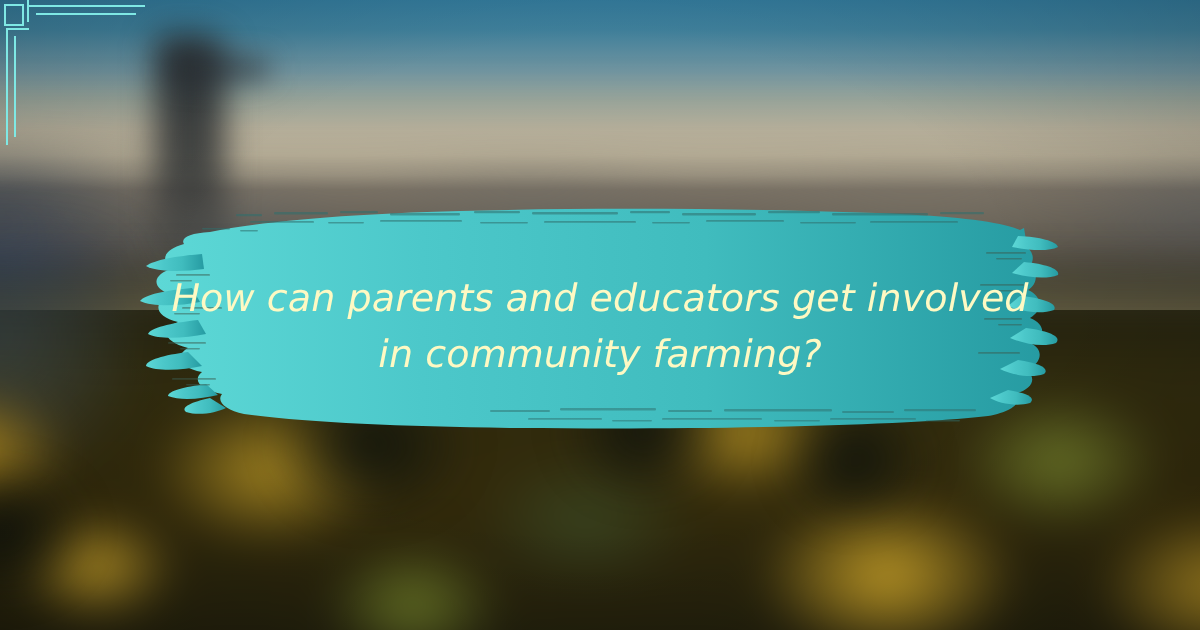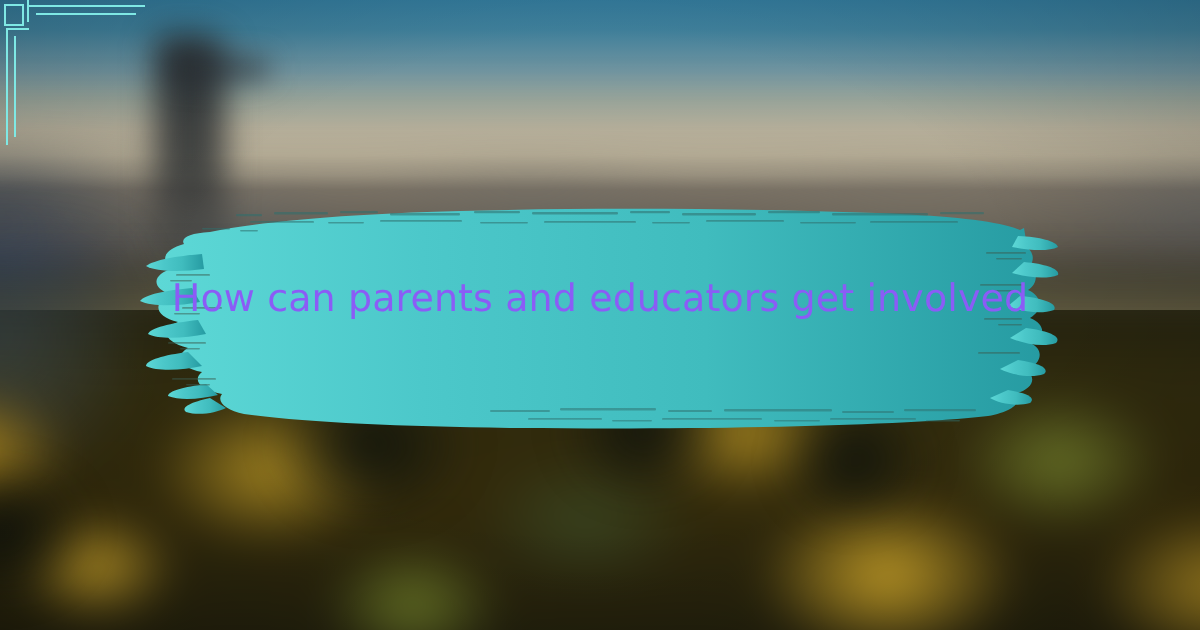--- a/index.html
+++ b/index.html
@@ -300,17 +300,18 @@
         <rect x="856" y="66" width="26" height="1.6" rx="1"></rect>
         <rect x="840" y="92" width="44" height="1.8" rx="1"></rect>
         <rect x="854" y="98" width="22" height="1.6" rx="1"></rect>
         <rect x="844" y="126" width="38" height="1.8" rx="1"></rect>
         <rect x="858" y="132" width="24" height="1.6" rx="1"></rect>
         <rect x="838" y="160" width="42" height="1.8" rx="1"></rect>
       </g>
     </svg>
   </div>
 
-  <div id="headline" style="color: #8b5cf6;">
+  <div id="headline" style="color: #fef9c3; font-style: italic;">
     <span class="ln">How can parents and educators get involved</span>
+    <span class="ln">in community farming?</span>
   </div>
 
 </div>
 
 </body></html>

